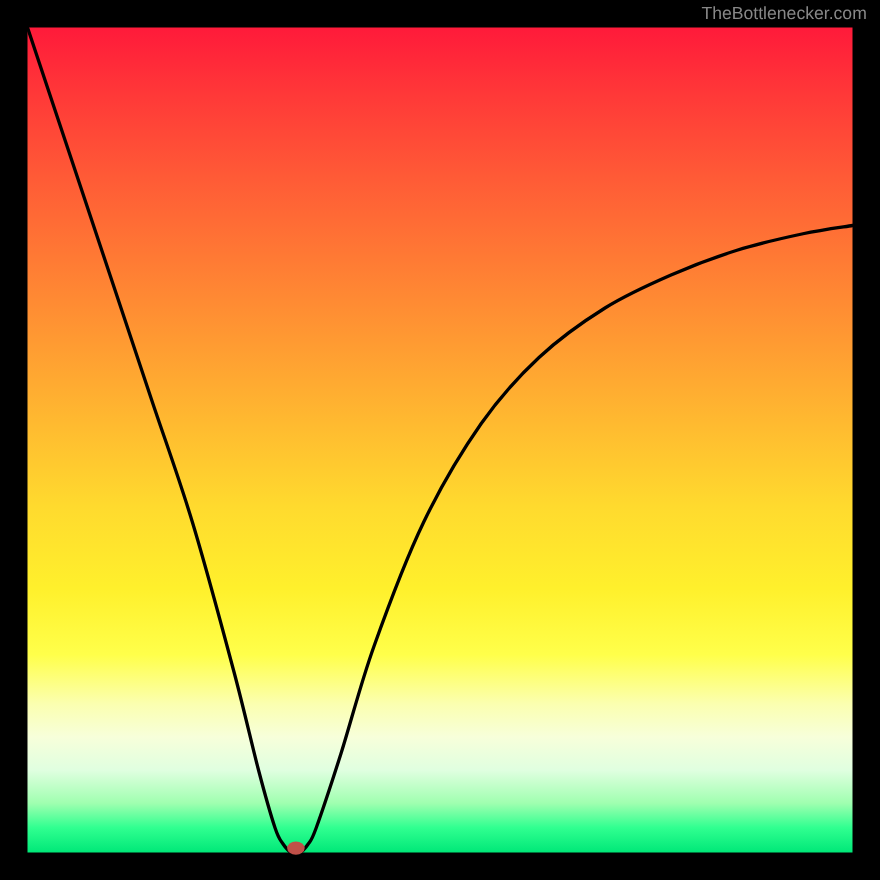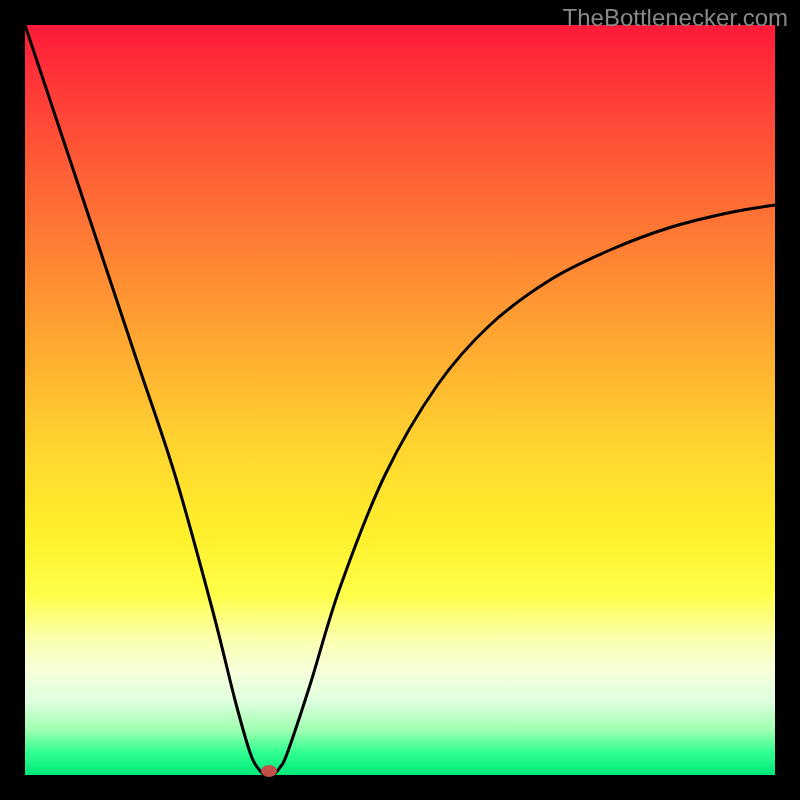--- a/index.html
+++ b/index.html
@@ -9,21 +9,21 @@
     height: 800px;
     background: #000;
     position: relative;
     font-family: Arial, sans-serif;
   }
   .attribution {
     position: absolute;
     top: 4px;
     right: 12px;
     color: #888;
-    font-size: 24px;
+    font-size: 16px;
     font-weight: normal;
     z-index: 10;
   }
   .plot-area {
     position: absolute;
     left: 25px;
     top: 25px;
     width: 750px;
     height: 750px;
     background: linear-gradient(to bottom,

